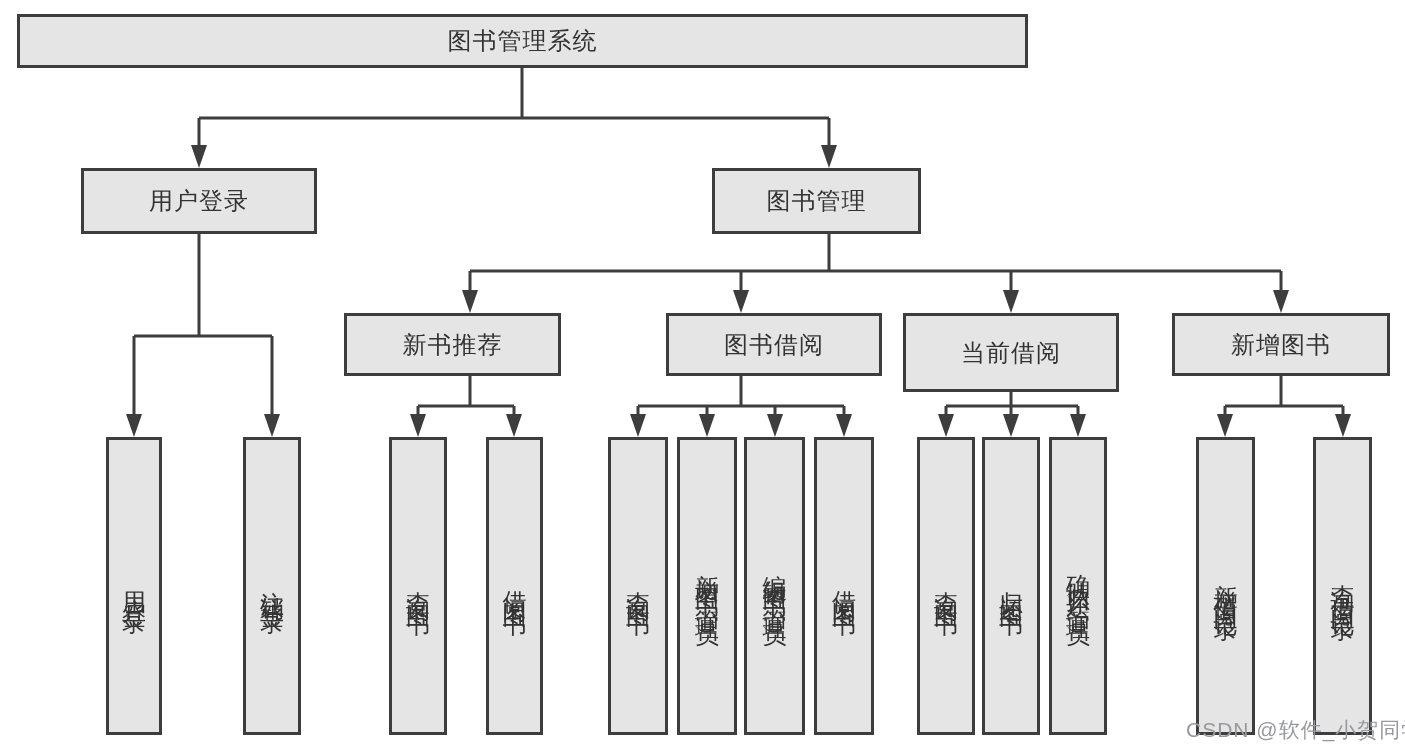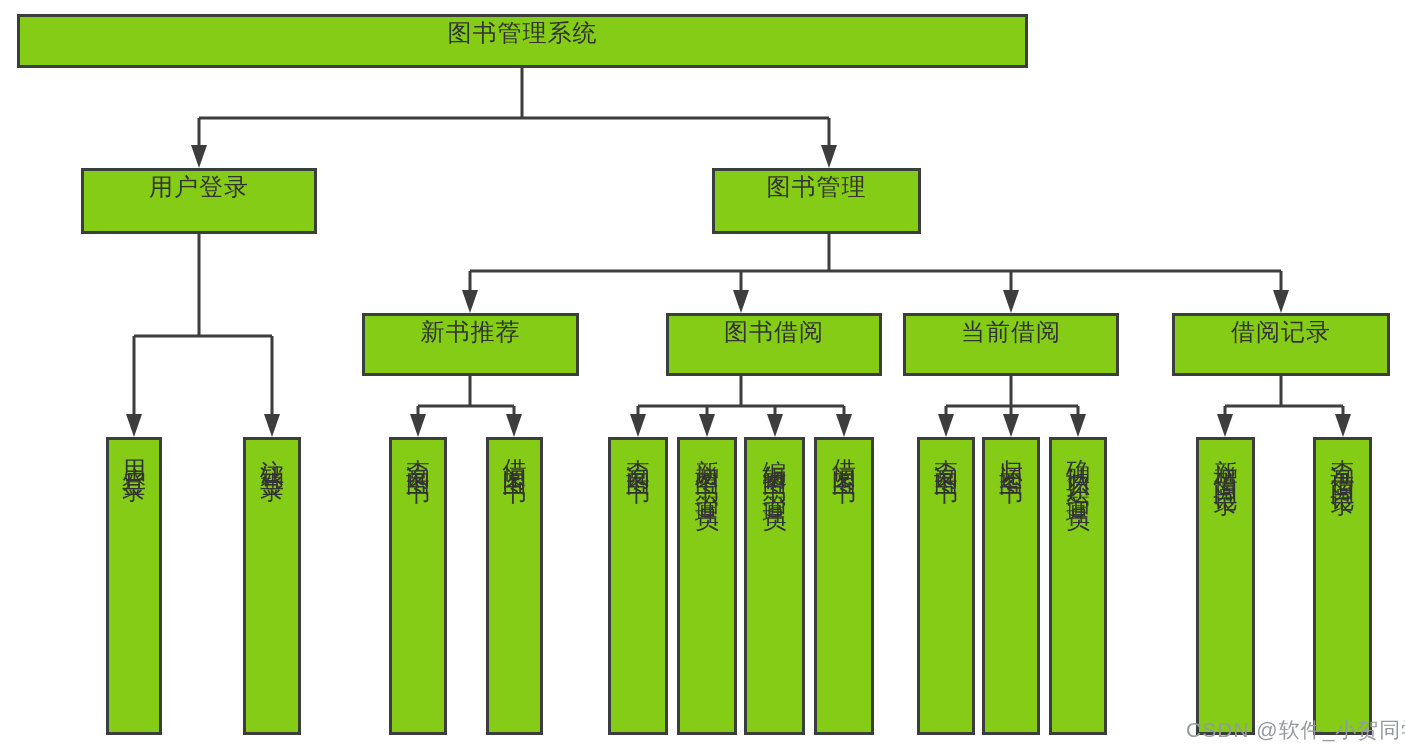--- a/index.html
+++ b/index.html
@@ -18,44 +18,44 @@
   #connectors {
     position: absolute;
     left: 0; top: 0;
     width: 1405px; height: 747px;
     z-index: 0;
   }
   .node {
     position: absolute;
     box-sizing: border-box;
     border: 3px solid #3d3d3d;
-    background: #84cc16;
+    background: #e5e5e5;
     display: flex;
-    align-items: flex-start;
+    align-items: center;
     justify-content: center;
     color: #333333;
     z-index: 1;
   }
   .hnode { font-size: 24px; letter-spacing: 1px; white-space: nowrap; }
   .vnode span {
     writing-mode: vertical-rl;
     letter-spacing: 7px;
     font-size: 24px;
     line-height: 1;
     white-space: nowrap;
   }
   
   .n-root       { left: 17px;   top: 14px;  width: 1011px; height: 54px; }
   
   .n-user-login { left: 81px;   top: 168px; width: 236px;  height: 66px; }
   .n-book-mgmt  { left: 712px;  top: 168px; width: 209px;  height: 66px; }
   
-  .n-new-book   { left: 362px;  top: 313px; width: 217px;  height: 63px; }
+  .n-new-book   { left: 344px;  top: 313px; width: 217px;  height: 63px; }
   .n-borrowing  { left: 666px;  top: 313px; width: 216px;  height: 63px; }
-  .n-current    { left: 903px;  top: 313px; width: 216px;  height: 63px; }
+  .n-current    { left: 903px;  top: 313px; width: 216px;  height: 79px; }
   .n-records    { left: 1172px; top: 313px; width: 218px;  height: 63px; }
   
   .leaf { top: 437px; height: 298px; }
   .l-user-login  { left: 106px;  width: 56px; }
   .l-logout      { left: 243px;  width: 58px; }
   .l-query1      { left: 389px;  width: 58px; }
   .l-borrow1     { left: 486px;  width: 57px; }
   .l-query2      { left: 608px;  width: 60px; }
   .l-add-book    { left: 677px;  width: 60px; }
   .l-edit-book   { left: 744px;  width: 61px; }
@@ -147,21 +147,21 @@
   <div class="node hnode n-new-book">
     <span>新书推荐</span>
   </div>
   <div class="node hnode n-borrowing">
     <span>图书借阅</span>
   </div>
   <div class="node hnode n-current">
     <span>当前借阅</span>
   </div>
   <div class="node hnode n-records">
-    <span>借阅记录</span>
+    <span>新增图书</span>
   </div>
 
   <div class="node vnode leaf l-user-login">
     <span>用户登录</span>
   </div>
   <div class="node vnode leaf l-logout">
     <span>注销登录</span>
   </div>
 
   <div class="node vnode leaf l-query1">

